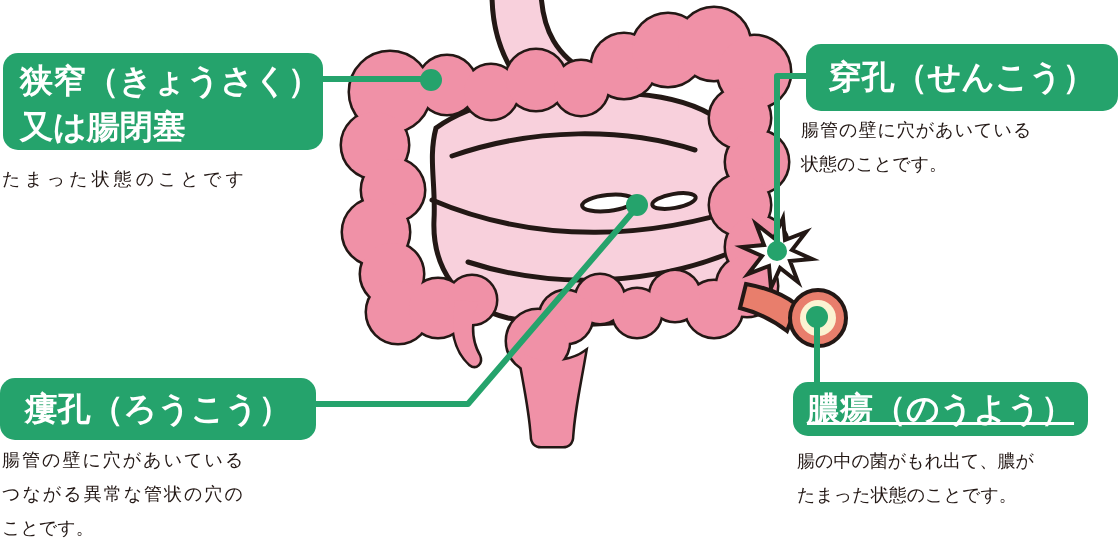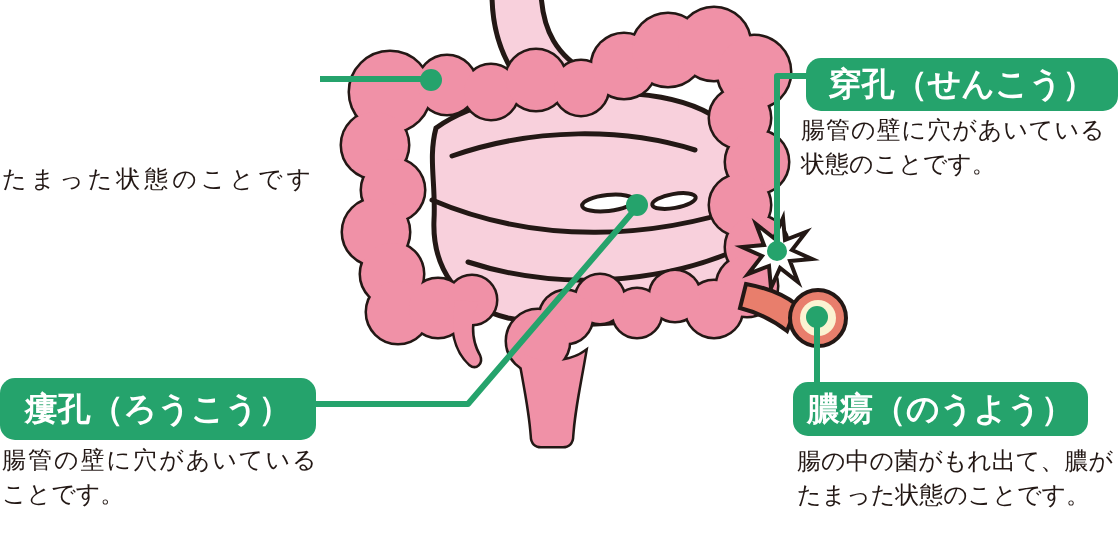--- a/index.html
+++ b/index.html
@@ -7,25 +7,25 @@
     position:relative;width:1120px;height:539px;overflow:hidden;background:#ffffff;
     font-family:"DejaVu Sans",sans-serif;
   }
   .canvas svg{position:absolute;left:0;top:0;}
   .label-box{
     position:absolute;background:#25A36C;color:#ffffff;font-weight:bold;
     font-size:33px;border-radius:15px;box-sizing:border-box;white-space:nowrap;
   }
   .label-center{display:flex;align-items:center;justify-content:center;}
   #box-stenosis{left:3px;top:53px;width:320px;height:97px;padding:5px 0 0 17px;line-height:46px;}
-  #box-perforation{left:806px;top:58px;width:312px;height:53px;}
+  #box-perforation{left:806px;top:44px;width:312px;height:67px;}
   #box-fistula{left:0px;top:378px;width:316px;height:62px;}
-  #box-abscess{left:793px;top:382px;width:295px;height:54px;}
+  #box-abscess{left:793px;top:382px;width:295px;height:54px;text-decoration:underline;}
   .desc{
-    position:absolute;color:#231815;font-size:24px;line-height:34px;white-space:nowrap;
+    position:absolute;color:#231815;font-size:18px;line-height:34px;white-space:nowrap;
   }
   #desc-stenosis{left:2px;top:162px;}
   #desc-perforation{left:801px;top:113px;}
   #desc-fistula{left:2px;top:443px;}
   #desc-abscess{left:797px;top:444px;}
   .ls1{letter-spacing:1px;}
   .ls2{letter-spacing:2px;}
   .ls4{letter-spacing:4px;}
 </style>
 </head>
@@ -112,37 +112,42 @@
     </g>
 
     <g fill="#25A36C">
       <circle cx="431" cy="80" r="11"></circle>
       <circle cx="777" cy="251" r="10"></circle>
       <circle cx="637" cy="205" r="11"></circle>
       <circle cx="817" cy="317" r="11"></circle>
     </g>
   </svg>
 
+  <div class="label-box" id="box-stenosis">
+    <div>狭窄（きょうさく）</div>
+    <div>又は腸閉塞</div>
+  </div>
   <div class="desc" id="desc-stenosis">
     <div class="ls4">たまった状態のことです</div>
   </div>
 
   <div class="label-box label-center" id="box-perforation">
     <div>穿孔（せんこう）</div>
   </div>
   <div class="desc" id="desc-perforation">
     <div class="ls1">腸管の壁に穴があいている</div>
     <div>状態のことです。</div>
   </div>
 
   <div class="label-box label-center" id="box-fistula">
     <div>瘻孔（ろうこう）</div>
   </div>
   <div class="desc" id="desc-fistula">
     <div class="ls2">腸管の壁に穴があいている</div>
+    <div class="ls2">つながる異常な管状の穴の</div>
     <div>ことです。</div>
   </div>
 
   <div class="label-box label-center" id="box-abscess">
     <div>膿瘍（のうよう）</div>
   </div>
   <div class="desc" id="desc-abscess">
     <div>腸の中の菌がもれ出て、膿が</div>
     <div>たまった状態のことです。</div>
   </div>

